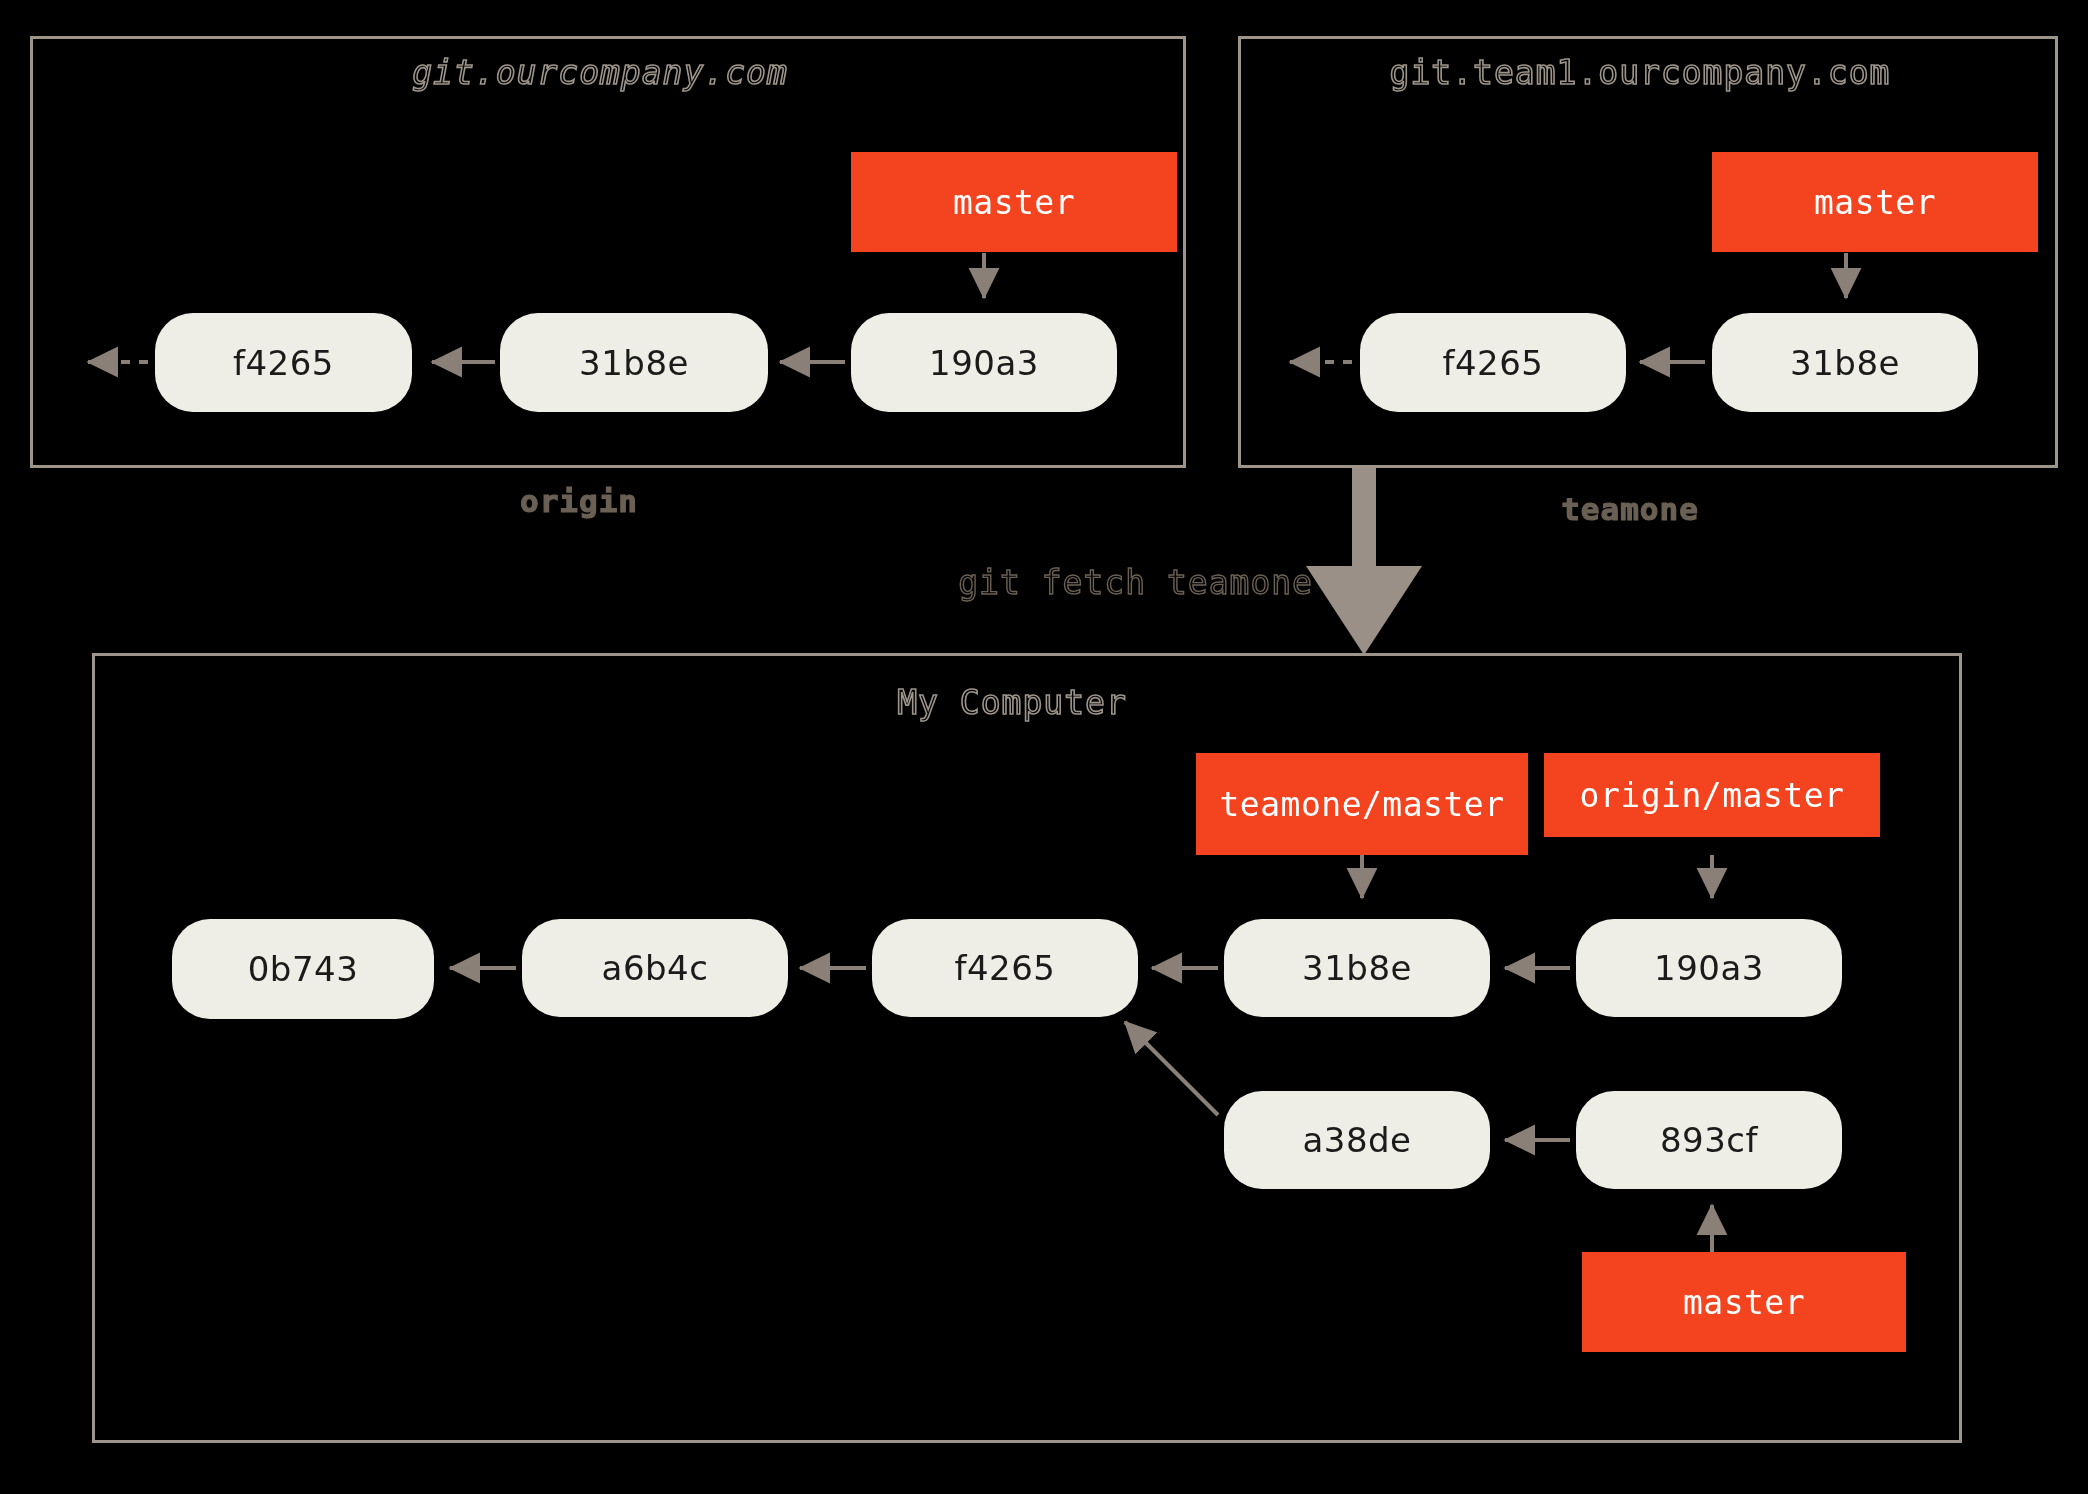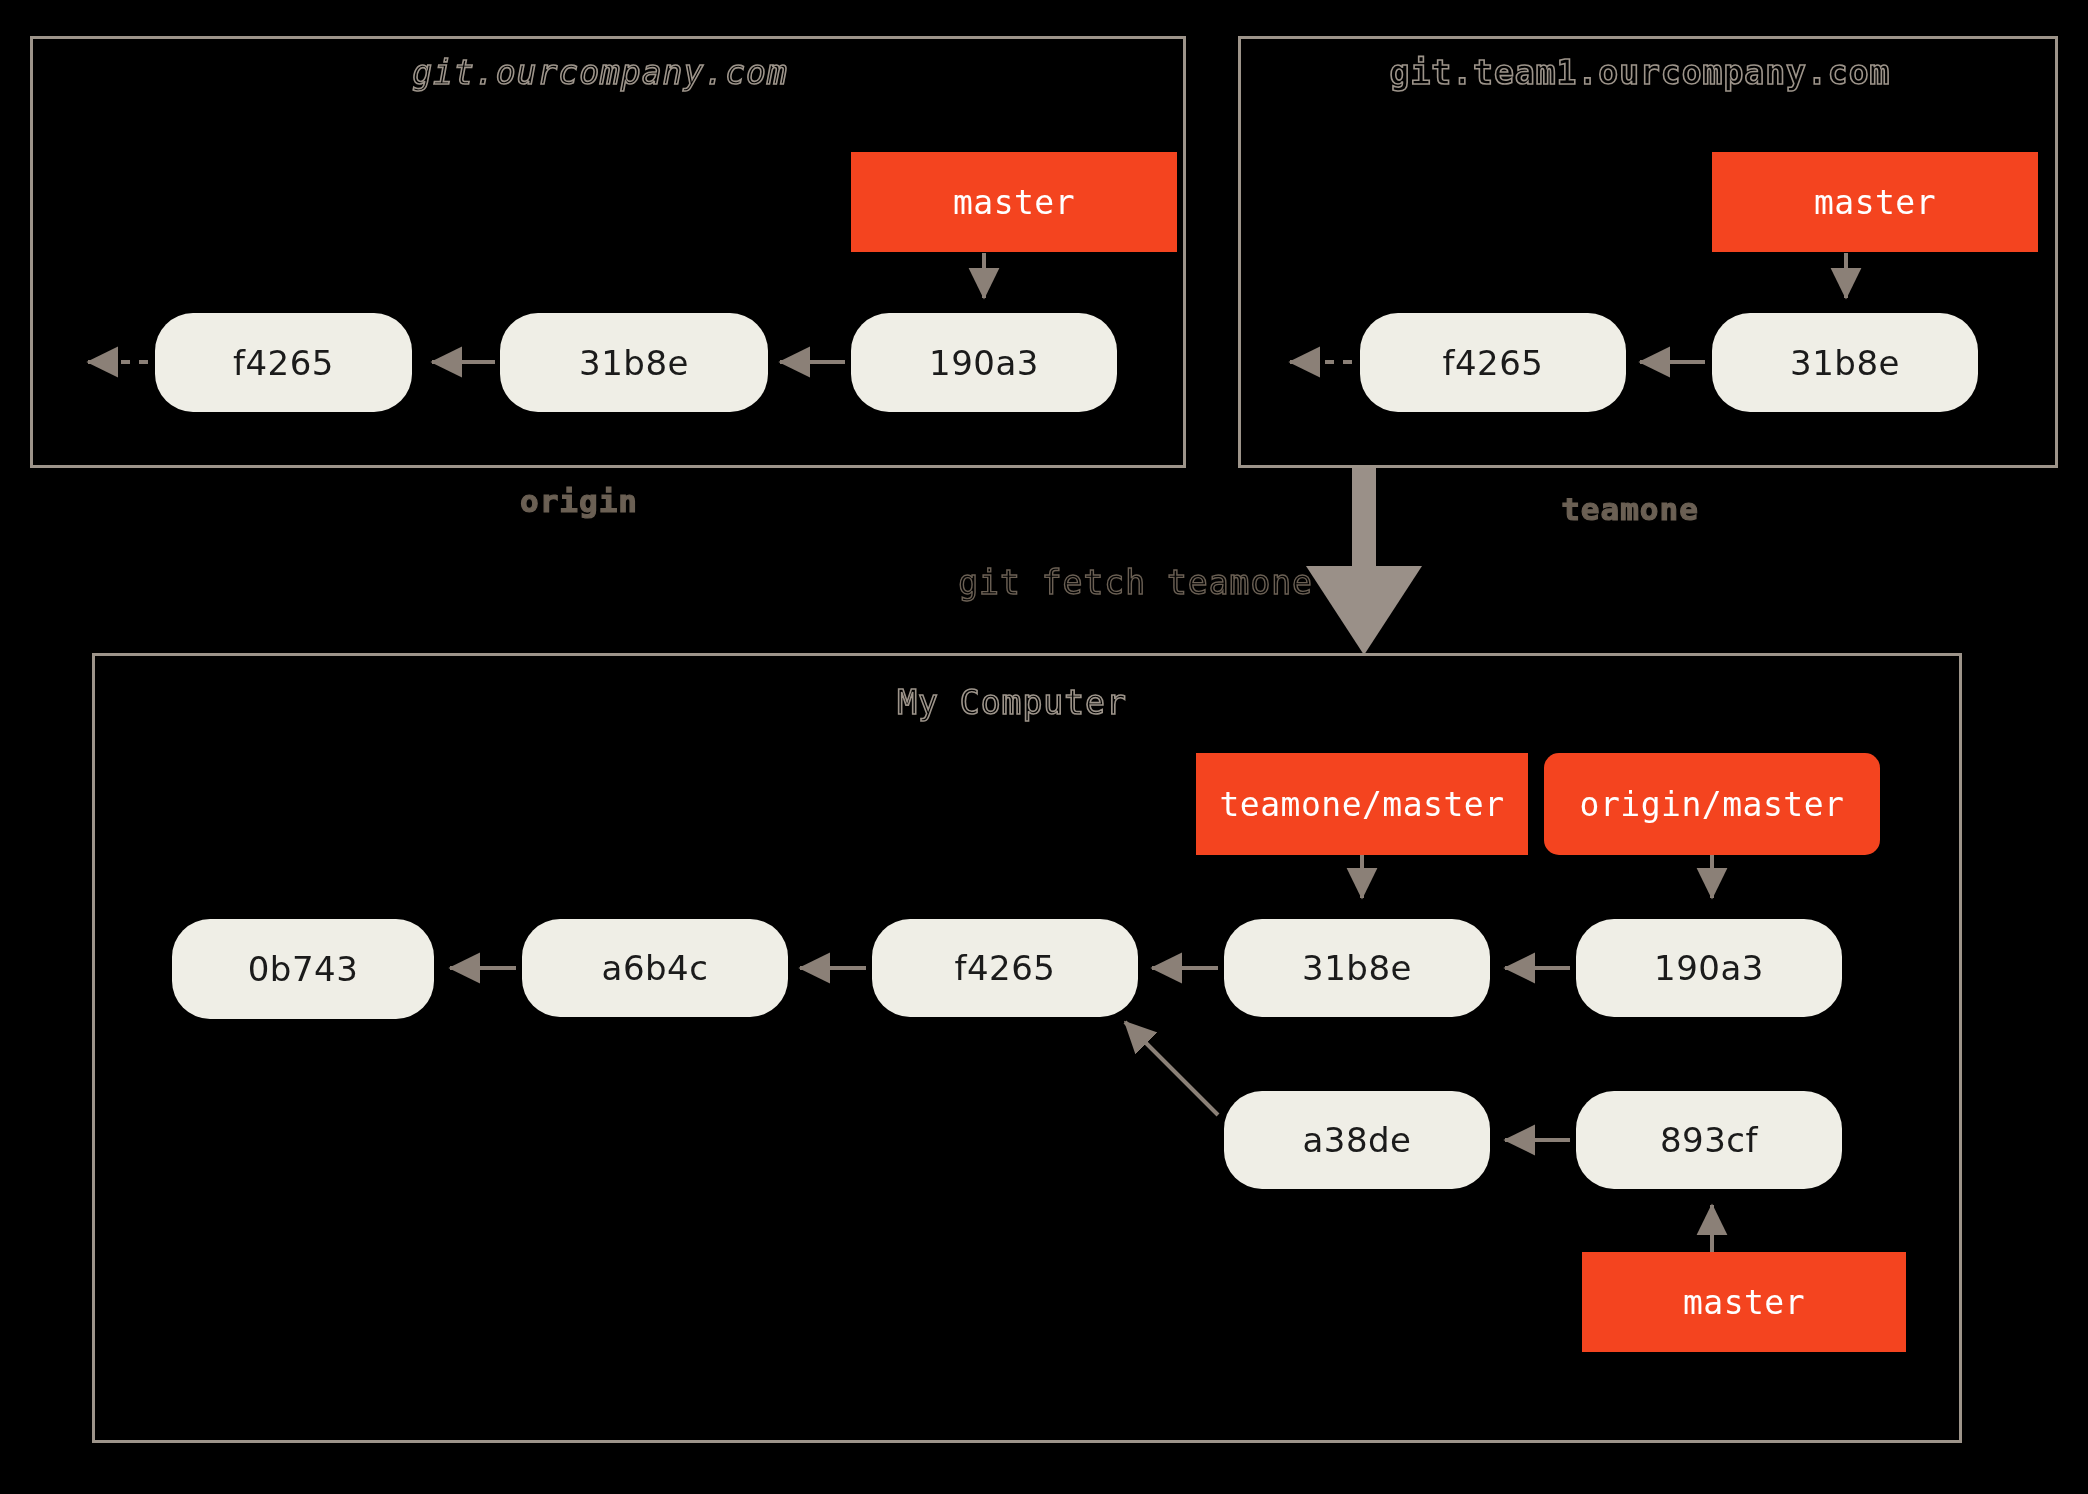--- a/index.html
+++ b/index.html
@@ -151,35 +151,35 @@
   <div class="panel-title" style="left:600px; top:53px;font-style:italic;">git.ourcompany.com</div>
   <div class="panel-caption" style="left:579px; top:483px;">origin</div>
 
   <div class="branch" style="left:851px; top:152px; width:326px; height:100px;">master</div>
 
   <div class="commit" style="left:155px; top:313px; width:257px; height:99px;">f4265</div>
   <div class="commit" style="left:500px; top:313px; width:268px; height:99px;">31b8e</div>
   <div class="commit" style="left:851px; top:313px; width:266px; height:99px;">190a3</div>
 
   <div class="panel" style="left:1238px; top:36px; width:820px; height:432px;"></div>
-  <div class="panel-title" style="left:1640px; top:53px;font-weight:bold;">git.team1.ourcompany.com</div>
+  <div class="panel-title" style="left:1640px; top:53px;">git.team1.ourcompany.com</div>
   <div class="panel-caption" style="left:1630px; top:483px;margin-top:8px;">teamone</div>
 
   <div class="branch" style="left:1712px; top:152px; width:326px; height:100px;">master</div>
 
   <div class="commit" style="left:1360px; top:313px; width:266px; height:99px;">f4265</div>
   <div class="commit" style="left:1712px; top:313px; width:266px; height:99px;">31b8e</div>
 
   <div class="fetch-label" style="left:1313px; top:563px;">git fetch teamone</div>
 
   <div class="panel" style="left:92px; top:653px; width:1870px; height:790px;"></div>
   <div class="panel-title" style="left:1012px; top:683px;">My Computer</div>
 
   <div class="branch" style="left:1196px; top:753px; width:332px; height:102px;">teamone/master</div>
-  <div class="branch" style="left:1544px; top:753px; width:336px; height:102px;border-radius:15px;">origin/master</div>
+  <div class="branch" style="left:1544px; top:753px; width:336px; height:84px;">origin/master</div>
   <div class="branch" style="left:1582px; top:1252px; width:324px; height:100px;">master</div>
 
   <div class="commit" style="left:172px; top:919px; width:262px; height:100px;">0b743</div>
   <div class="commit" style="left:522px; top:919px; width:266px; height:98px;">a6b4c</div>
   <div class="commit" style="left:872px; top:919px; width:266px; height:98px;">f4265</div>
   <div class="commit" style="left:1224px; top:919px; width:266px; height:98px;">31b8e</div>
   <div class="commit" style="left:1576px; top:919px; width:266px; height:98px;">190a3</div>
 
   <div class="commit" style="left:1224px; top:1091px; width:266px; height:98px;">a38de</div>
   <div class="commit" style="left:1576px; top:1091px; width:266px; height:98px;">893cf</div>

